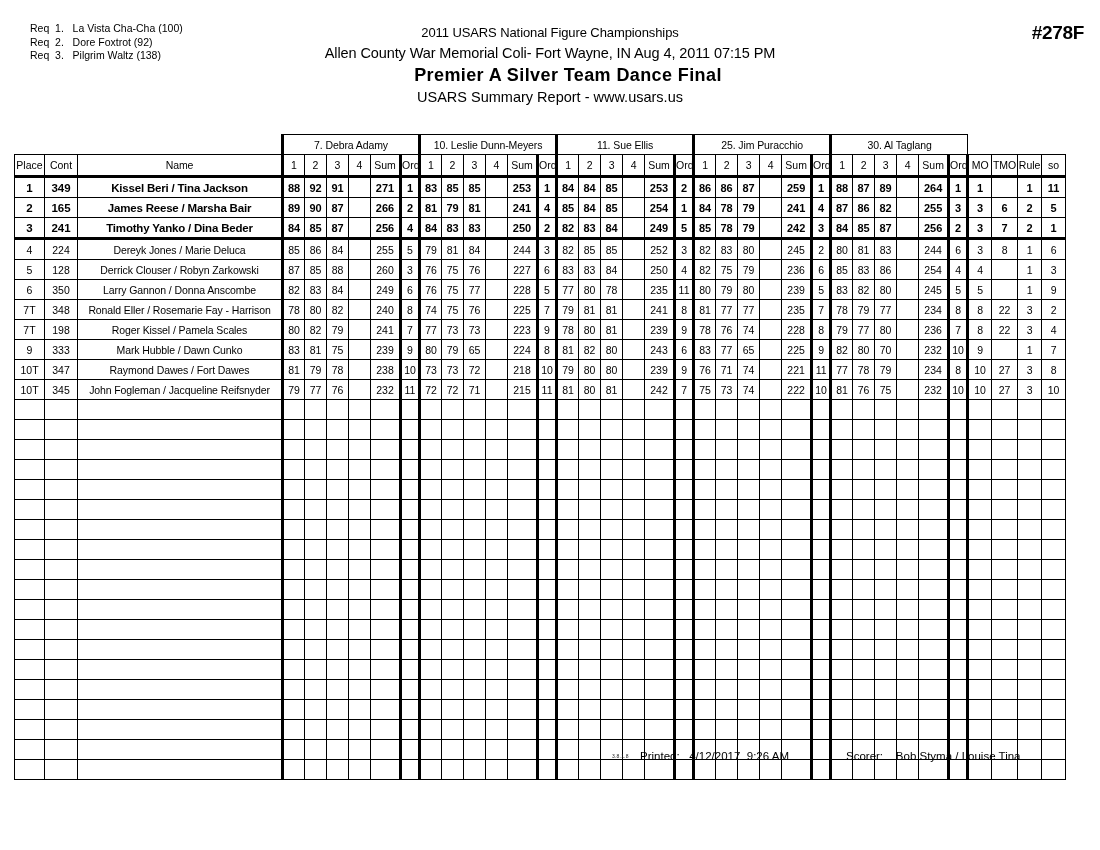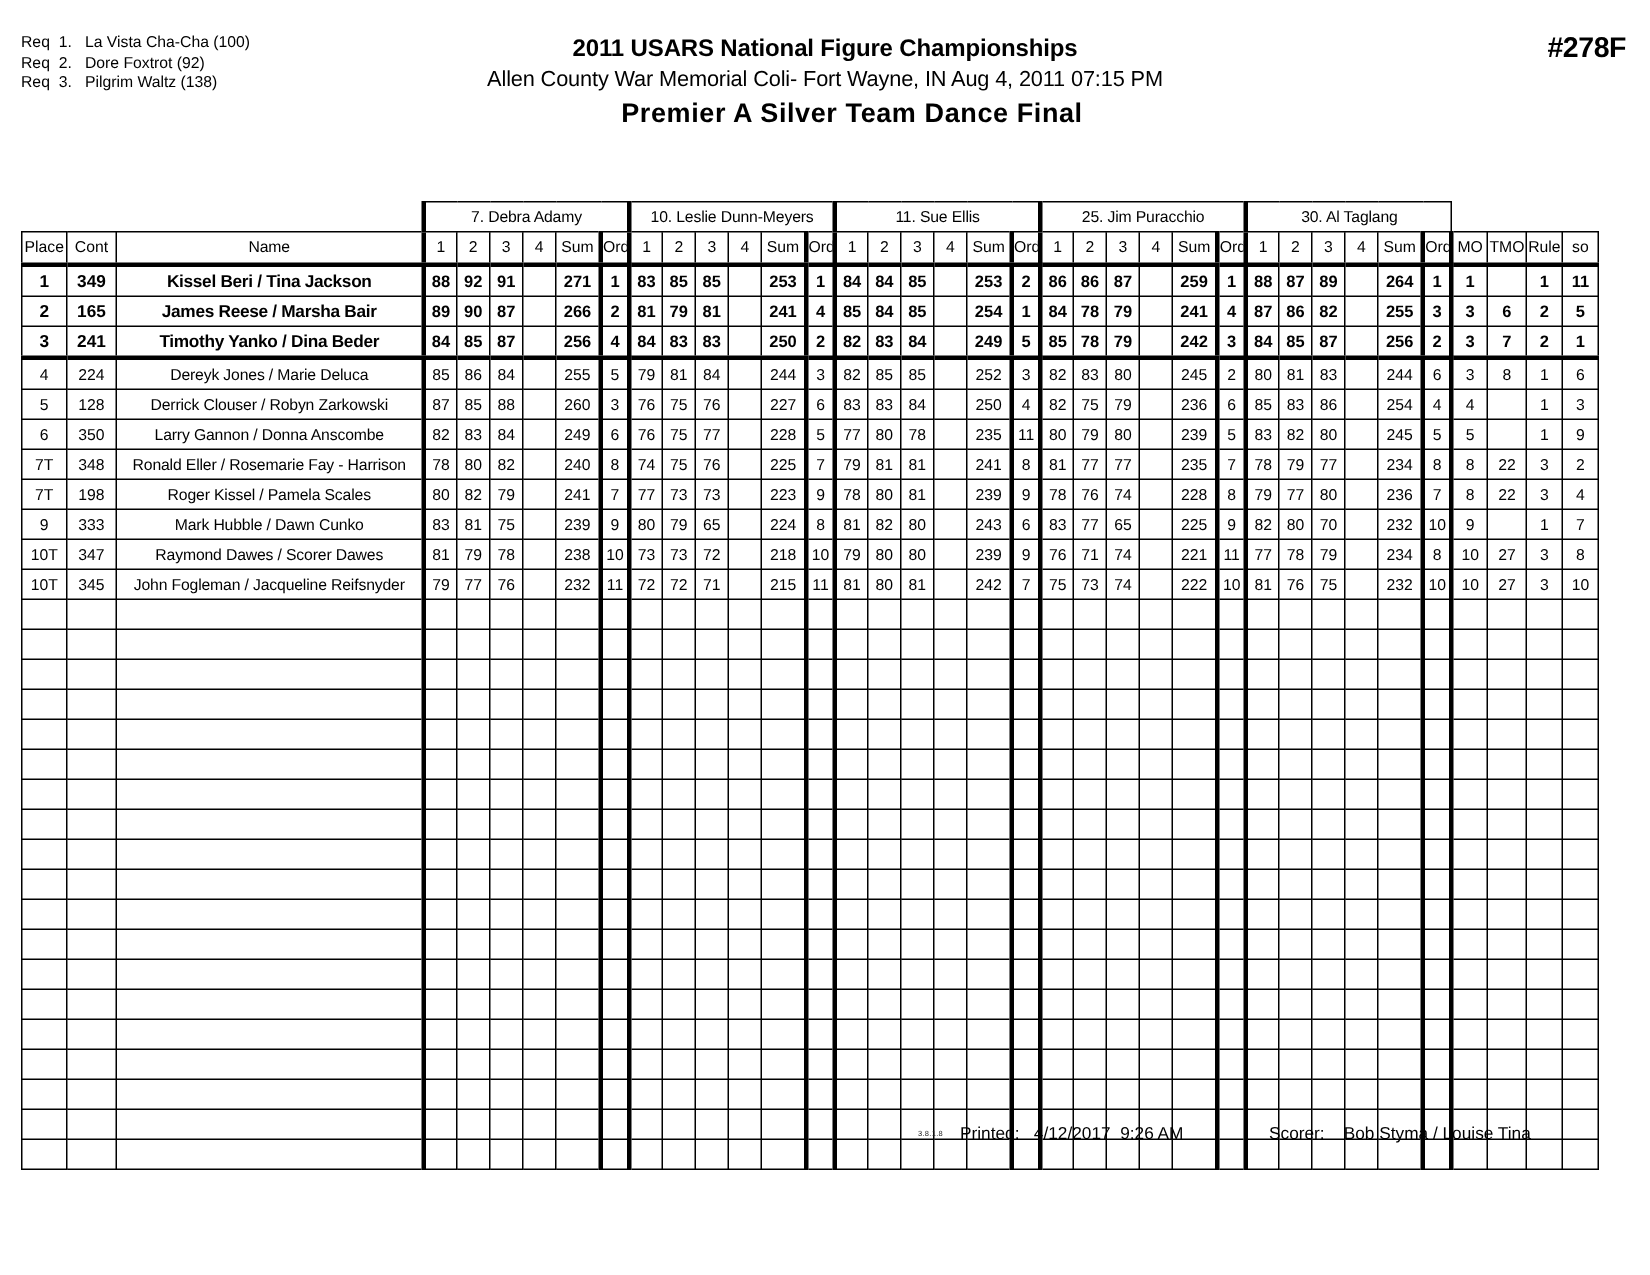--- a/index.html
+++ b/index.html
@@ -18,32 +18,32 @@
 
   
   .req-block {
     position: absolute;
     left: 14px;
     top: 22px;
     font-size: 10.5px;
     line-height: 13.5px;
     white-space: nowrap;
   }
-  .req-line { white-space: pre; }
+  .req-line { white-space: pre; margin-left: 16px; }
 
   .title-block {
     position: absolute;
     left: 0;
     right: 0;
     top: 22px;
     text-align: center;
   }
   .title-main {
-    font-size: 16px;
-    font-weight: bold;
+    font-size: 13px;
+    font-weight: normal;
     letter-spacing: -0.1px;
     line-height: 22px;
   }
   .title-venue {
     font-size: 14.5px;
     line-height: 19px;
     letter-spacing: -0.1px;
   }
   .title-event {
     font-size: 18px;
@@ -162,20 +162,21 @@
 <div class="req-block">
   <div class="req-line">Req  1.   La Vista Cha-Cha (100)</div>
   <div class="req-line">Req  2.   Dore Foxtrot (92)</div>
   <div class="req-line">Req  3.   Pilgrim Waltz (138)</div>
 </div>
 
 <div class="title-block">
   <div class="title-main">2011 USARS National Figure Championships</div>
   <div class="title-venue">Allen County War Memorial Coli- Fort Wayne, IN  Aug 4, 2011  07:15 PM</div>
   <div class="title-event">Premier A Silver Team Dance Final</div>
+  <div class="title-sub">USARS Summary Report - www.usars.us</div>
 </div>
 
 <div class="report-number">#278F</div>
 
 <table class="sheet">
   <colgroup>
     <col style="width:30px">
       <col style="width:33px">
       <col style="width:205px">
     <col style="width:22px">
@@ -614,21 +615,21 @@
         <td>232</td>
         <td class="ord-col">10</td>
         <td class="tail-start">9</td>
         <td></td>
         <td>1</td>
         <td>7</td>
       </tr>
       <tr>
         <td class="c-place">10T</td>
         <td class="c-cont">347</td>
-        <td class="c-name">Raymond Dawes / Scorer Dawes</td>
+        <td class="c-name">Raymond Dawes / Fort Dawes</td>
         <td class="block-start">81</td>
         <td>79</td>
         <td>78</td>
         <td></td>
         <td>238</td>
         <td class="ord-col">10</td>
         <td class="block-start">73</td>
         <td>73</td>
         <td>72</td>
         <td></td>

